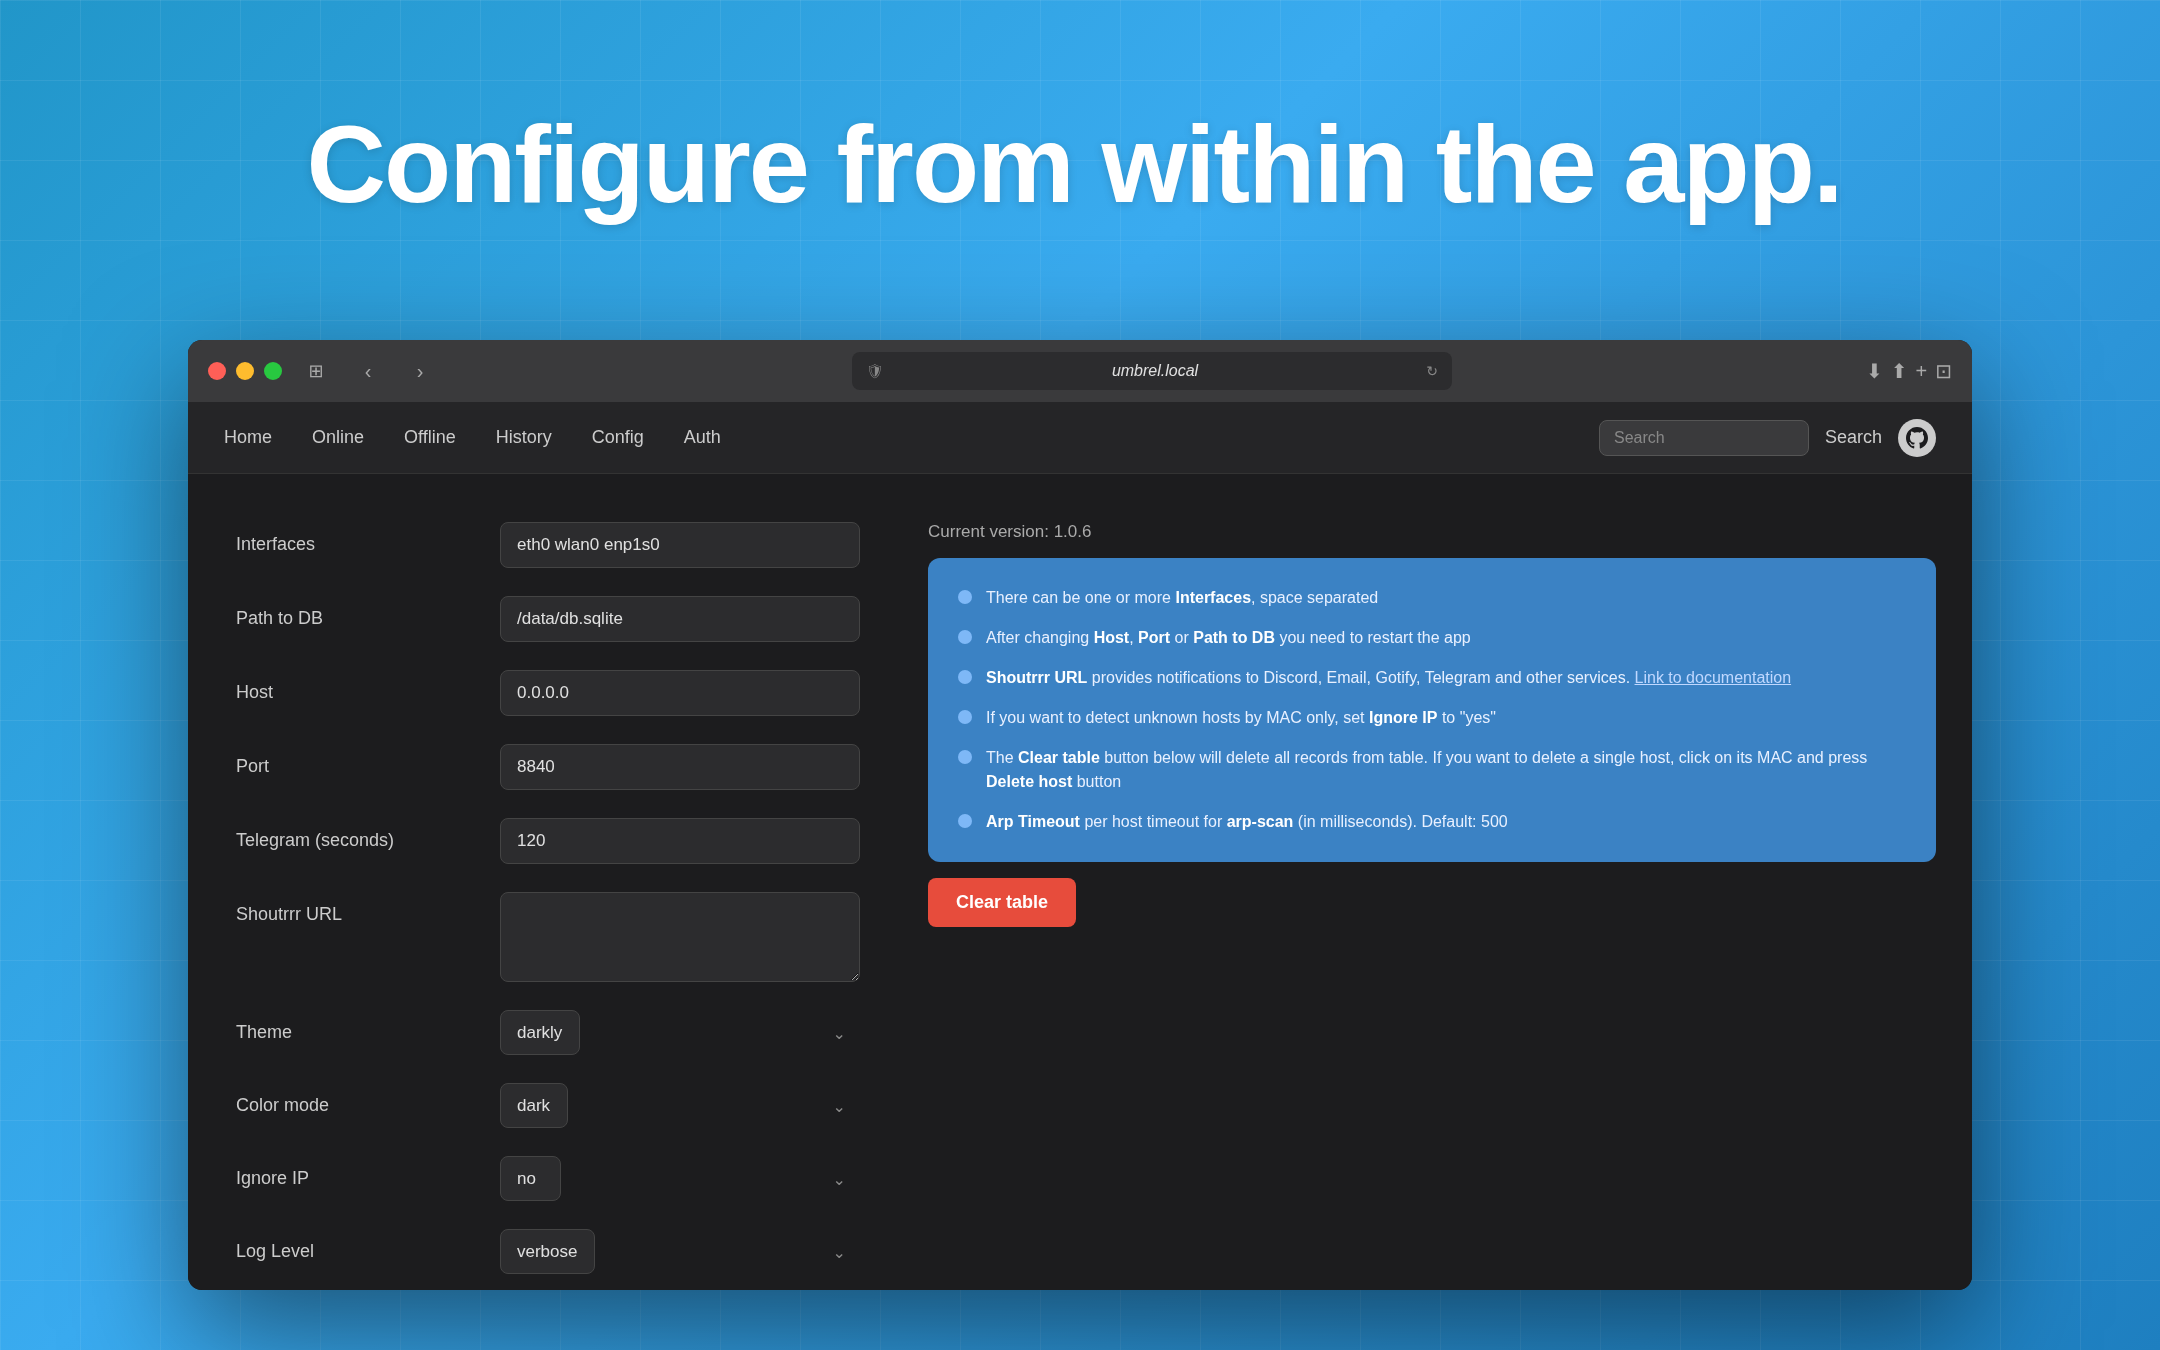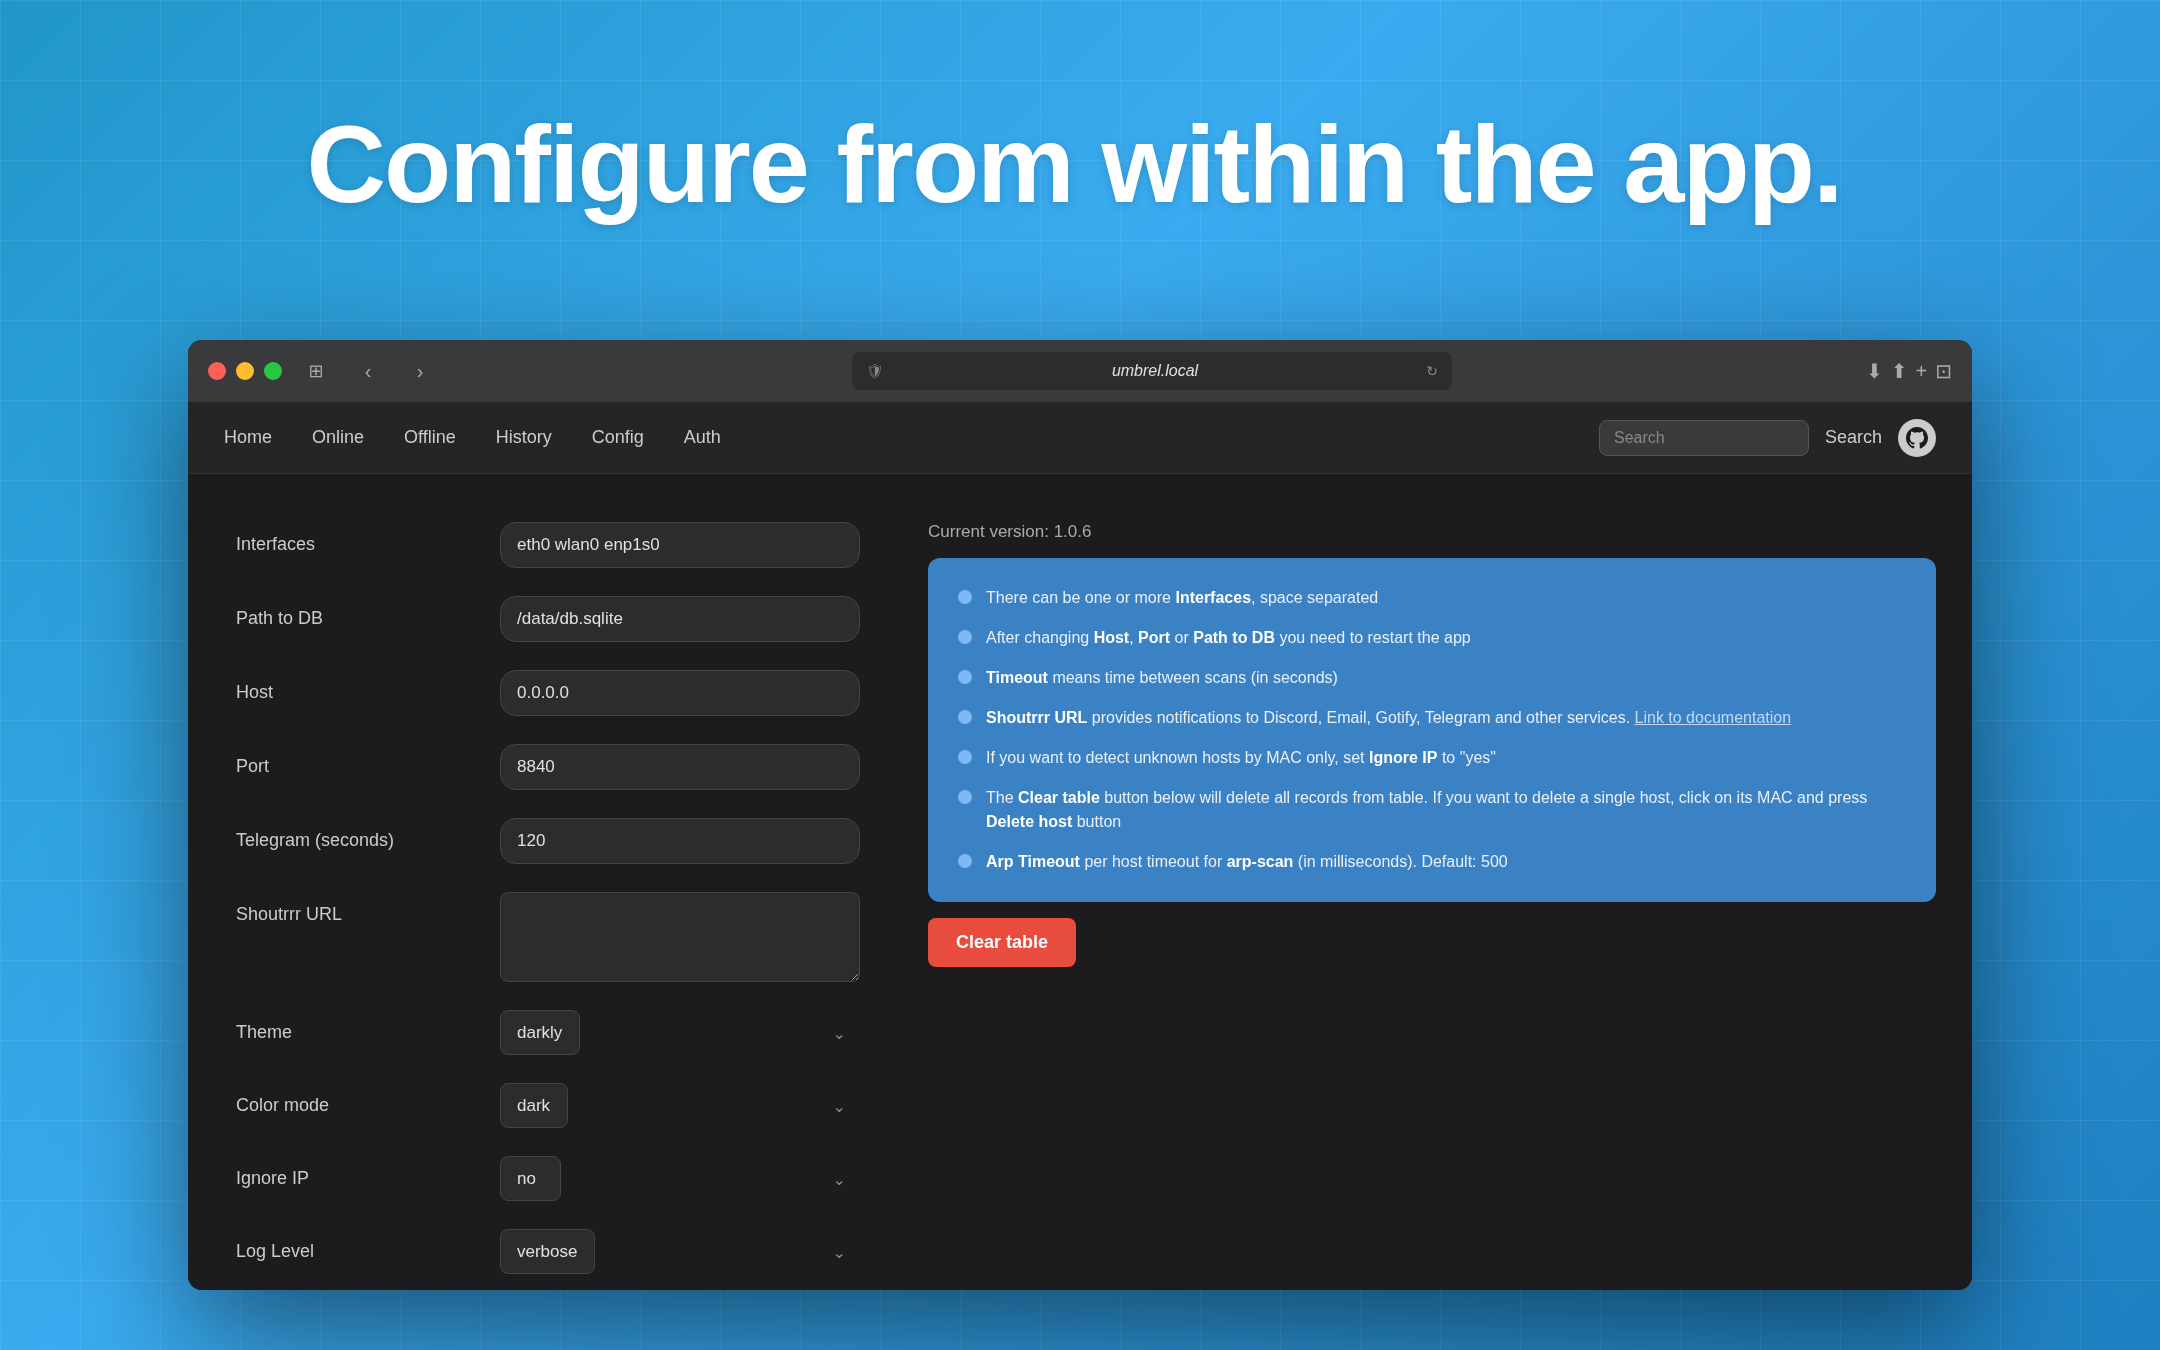--- a/index.html
+++ b/index.html
@@ -243,21 +243,21 @@
       color: #ccc;
       font-size: 18px;
       min-width: 240px;
       padding-top: 12px;
     }
 
     .form-input {
       flex: 1;
       background: #2c2c2e;
       border: 1px solid #444;
-      border-radius: 16px;
+      border-radius: 8px;
       padding: 12px 16px;
       color: #e0e0e0;
       font-size: 17px;
       outline: none;
     }
 
     .form-select {
       flex: 1;
       background: #2c2c2e;
       border: 1px solid #444;
@@ -518,24 +518,20 @@
         <div class="info-item">
           <div class="info-dot"></div>
           <span>There can be one or more <b>Interfaces</b>, space separated</span>
         </div>
 
         <div class="info-item">
           <div class="info-dot"></div>
           <span>After changing <b>Host</b>, <b>Port</b> or <b>Path to DB</b> you need to restart the app</span>
         </div>
 
-        <div class="info-item">
-          <div class="info-dot"></div>
-          <span><b>Timeout</b> means time between scans (in seconds)</span>
-        </div>
 
         <div class="info-item">
           <div class="info-dot"></div>
           <span><b>Shoutrrr URL</b> provides notifications to Discord, Email, Gotify, Telegram and other services. <a href="#">Link to documentation</a></span>
         </div>
 
         <div class="info-item">
           <div class="info-dot"></div>
           <span>If you want to detect unknown hosts by MAC only, set <b>Ignore IP</b> to "yes"</span>
         </div>

